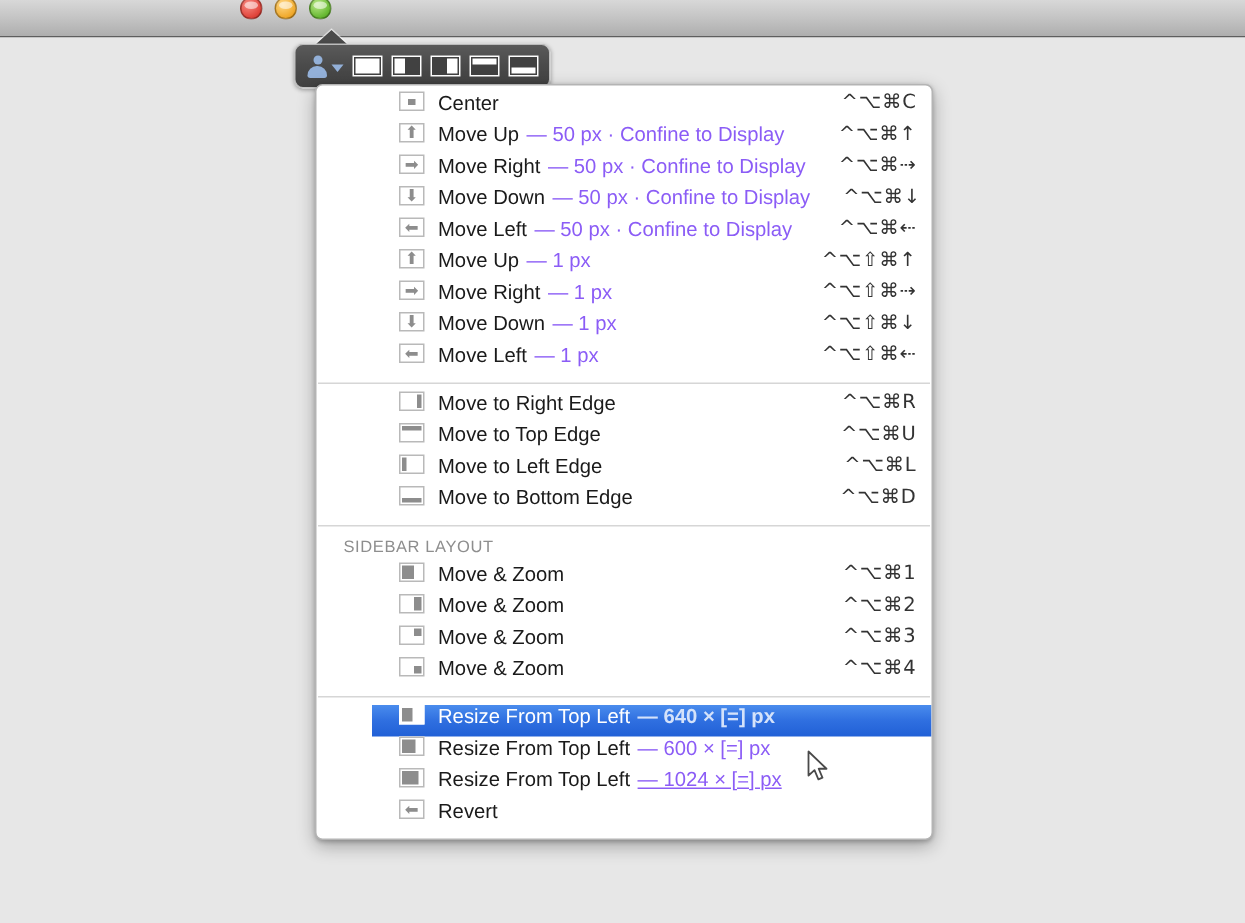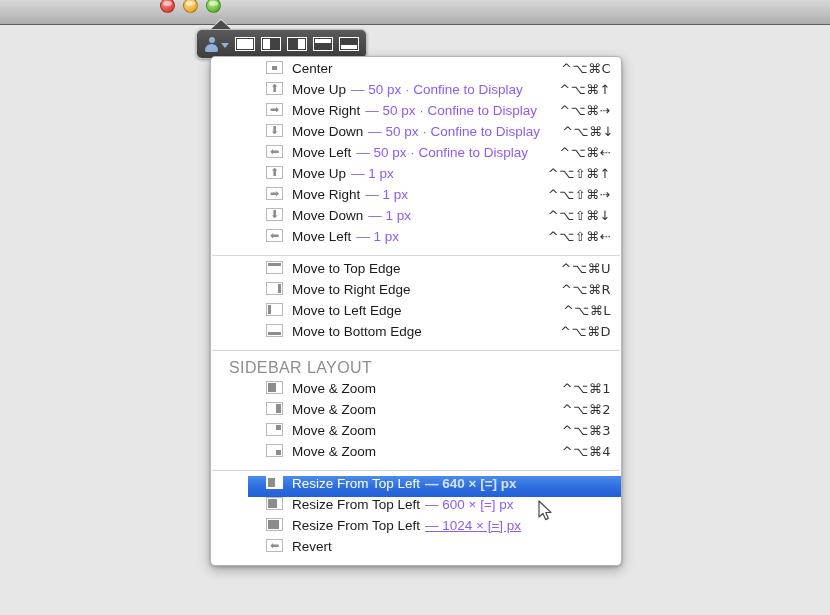--- a/index.html
+++ b/index.html
@@ -231,21 +231,21 @@
     letter-spacing: 0.5px;
   }
 
   .menu-sep {
     height: 1px;
     background: #d6d6d6;
     margin: 5px 1px;
   }
 
   .menu-header {
-    font-size: 16px;
+    font-size: 11px;
     color: #8e8e8e;
     letter-spacing: 0.4px;
     padding: 3px 0 4px 18px;
     cursor: default;
   }
 
   
   .cursor {
     position: absolute;
     left: 538px; top: 500px;
@@ -351,34 +351,34 @@
     </div>
     <div class="menu-item">
       <div class="mi-icon ic-arrow">⬅</div>
       <span class="mi-label">Move Left</span>
       <span class="mi-detail" style="margin-left: 5px;">— 1 px</span>
       <span class="mi-spacer"></span>
       <span class="mi-shortcut">^⌥⇧⌘⇠</span>
     </div>
     <div class="menu-sep"></div>
     <div class="menu-item">
+      <div class="mi-icon ic-rightb">
+        <span></span>
+      </div>
+      <span class="mi-label">Move to Right Edge</span>
+      <span class="mi-spacer"></span>
+      <span class="mi-shortcut">^⌥⌘R</span>
+    </div>
+    <div class="menu-item">
       <div class="mi-icon ic-top">
         <span></span>
       </div>
       <span class="mi-label">Move to Top Edge</span>
       <span class="mi-spacer"></span>
       <span class="mi-shortcut">^⌥⌘U</span>
-    </div>
-    <div class="menu-item">
-      <div class="mi-icon ic-rightb">
-        <span></span>
-      </div>
-      <span class="mi-label">Move to Right Edge</span>
-      <span class="mi-spacer"></span>
-      <span class="mi-shortcut">^⌥⌘R</span>
     </div>
     <div class="menu-item">
       <div class="mi-icon ic-leftb">
         <span></span>
       </div>
       <span class="mi-label">Move to Left Edge</span>
       <span class="mi-spacer"></span>
       <span class="mi-shortcut">^⌥⌘L</span>
     </div>
     <div class="menu-item">

